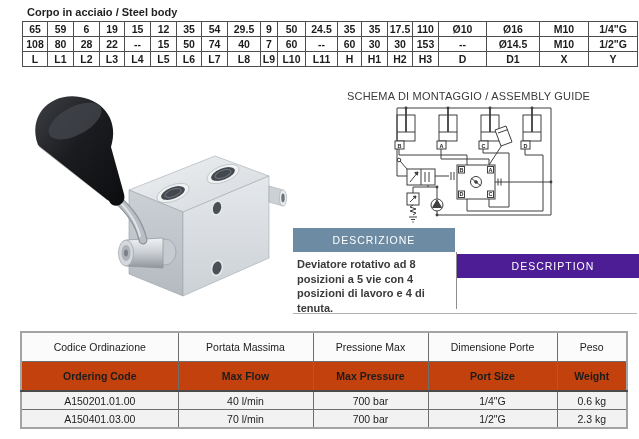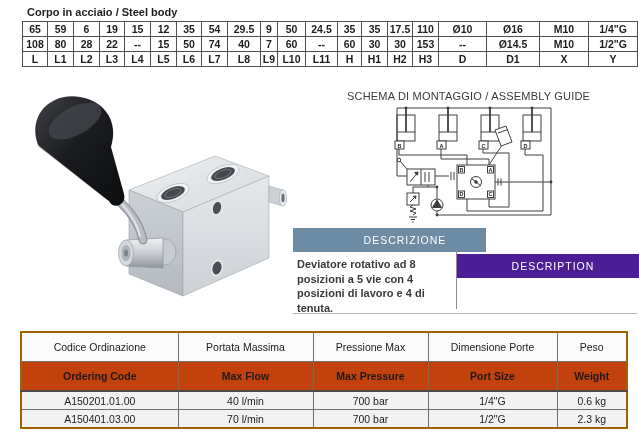--- a/index.html
+++ b/index.html
@@ -16,31 +16,31 @@
   #dims tbody.lbl td{font-weight:700;border-top:1.5px solid #4e4e4e;}
 
   
   #assembly-title{left:347px;top:90px;font-size:11px;font-weight:400;color:#3a3a3a;letter-spacing:.2px;}
   #schematic{left:383px;top:103px;}
   #product-photo{left:25px;top:90px;}
 
   
   .desc-head{height:24px;line-height:24px;text-align:center;color:#fff;
              font-size:10.5px;letter-spacing:1px;font-weight:400;}
-  #desc-head-it{left:293px;top:228px;width:162px;background:#6d8ca4;padding-left:31px;}
+  #desc-head-it{left:293px;top:228px;width:162px;background:#6d8ca4;}
   #desc-head-en{left:457px;top:228px;width:192px;background:#4c1d95;margin-top:26px;}
   .desc-body{font-size:11px;font-weight:700;color:#3a3a3a;line-height:1.32;}
   #desc-body-it{left:297px;top:257px;width:158px;}
   #desc-body-en{left:462px;top:257px;width:168px;}
   #desc-divider{left:456px;top:252px;width:1px;height:57px;background:#8d8d8d;}
   #desc-rule{left:293px;top:313px;width:344px;height:1px;background:#b3b3b3;}
 
   
   #ordering{left:20px;top:331px;}
-  #ordering table{border-collapse:collapse;table-layout:fixed;width:606px;border:2px solid #a16207;}
+  #ordering table{border-collapse:collapse;table-layout:fixed;width:606px;border:2px solid #a3a3a3;}
   #ordering td{border:1px solid #6e6e6e;text-align:center;font-size:10.5px;color:#1c1c1c;
                white-space:nowrap;overflow:hidden;}
   #ordering tbody.h-it td{height:26px;font-weight:400;background:#fbfbfb;}
   #ordering tbody.h-en td{height:26px;font-weight:700;background:#c2410c;border-bottom:2px solid #4a4a4a;}
   #ordering tbody.data td{height:15px;background:#f2f2f2;font-weight:500;text-align:center;}
 
   svg text{font-family:"Liberation Sans",sans-serif;}
 </style>
 </head>
 <body>

